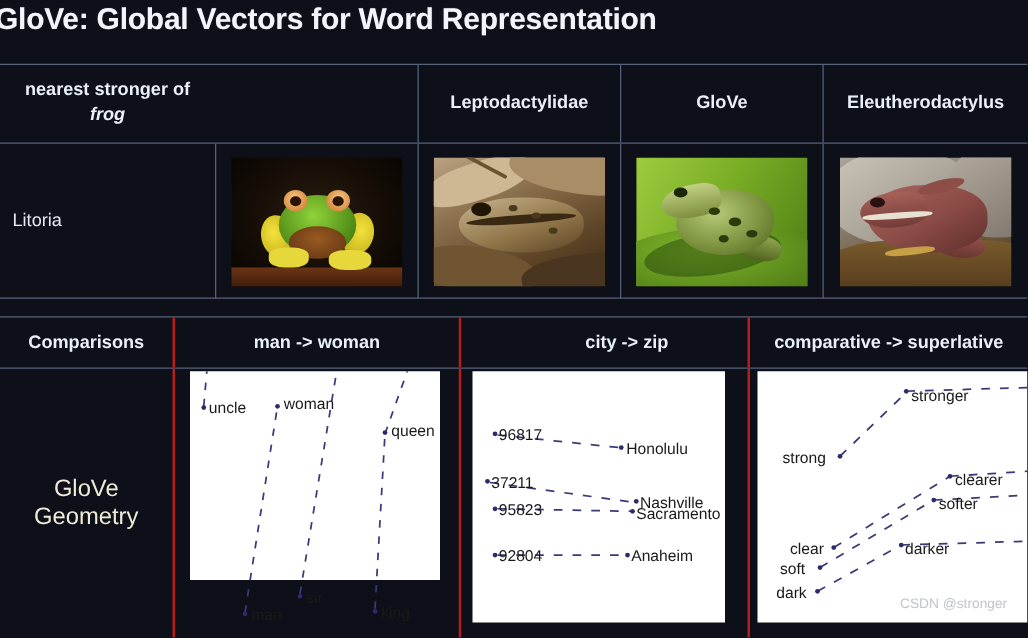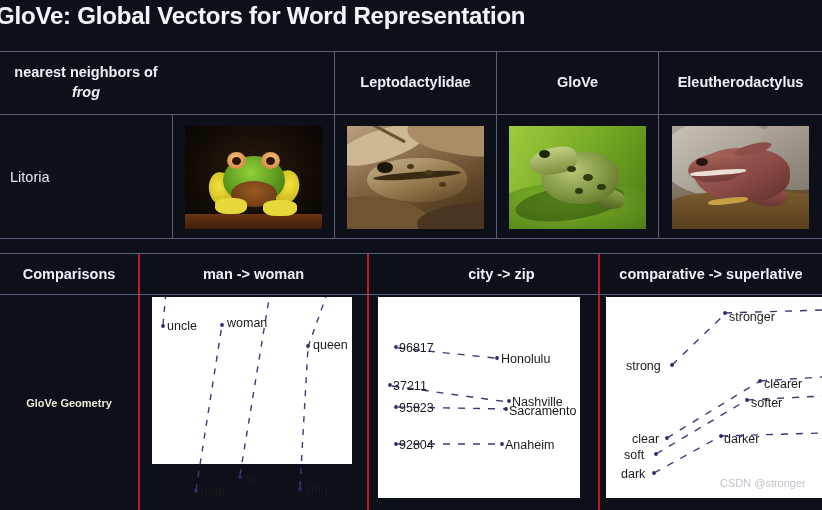--- a/index.html
+++ b/index.html
@@ -180,43 +180,43 @@
     justify-content: center;
     text-align: center;
   }
   .ccell.divider { border-left: 2px solid #b91c1c; }
   .chead-text {
     font-size: 14.5px;
     font-weight: bold;
     color: #eaf0fa;
   }
   #row-label-geometry {
-    font-size: 11px;
+    font-size: 19px;
     color: #f0ead9;
-    font-weight: 700;
+    font-weight: 400;
   }
 
   
   .plot {
     background: #ffffff;
     position: absolute;
   }
   .plot svg { display: block; }
 </style>
 </head>
 <body>
 
 <div id="slide-title">GloVe: Global Vectors for Word Representation</div>
 
 <div id="neighbors-table">
 
   <div id="neighbors-header-row">
     <div class="ncell" style="left:0;width:172px;">
       <div class="nhead-text">
-        <span>nearest neighbors of</span>
+        <span>nearest stronger of</span>
         <em>frog</em>
       </div>
     </div>
     <div class="ncell divider" style="left:334px;width:162px;">
       <span class="nhead-text">Leptodactylidae</span>
     </div>
     <div class="ncell divider" style="left:496px;width:162px;">
       <span class="nhead-text">GloVe</span>
     </div>
     <div class="ncell divider" style="left:658px;width:164px;">

